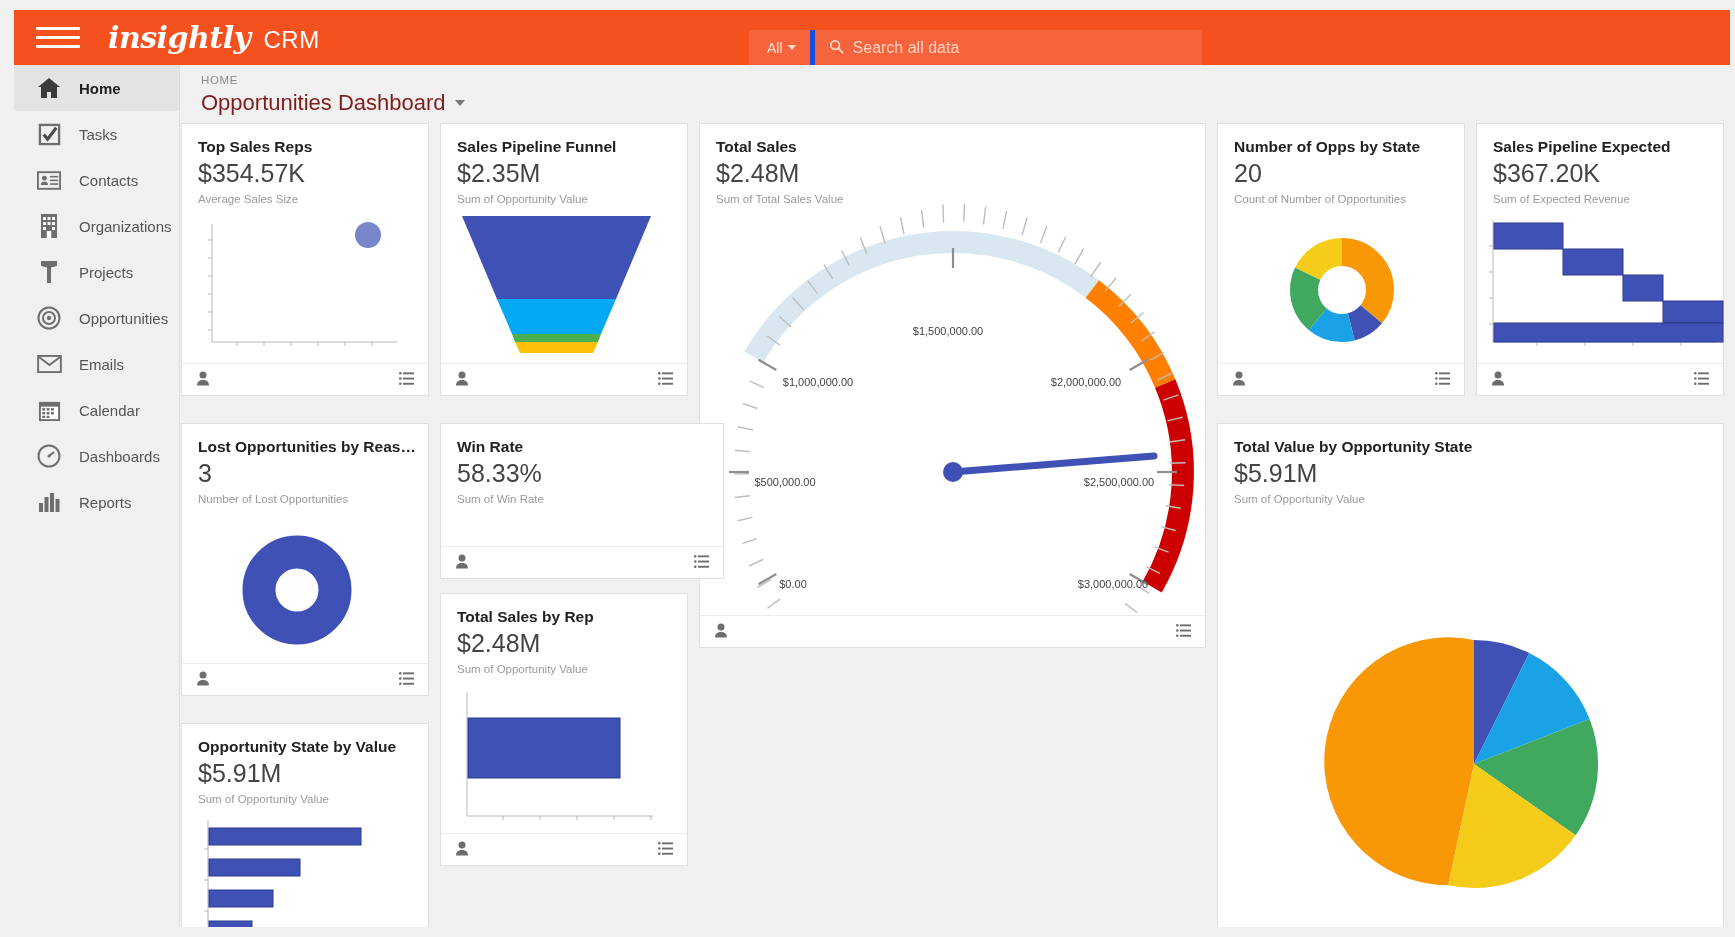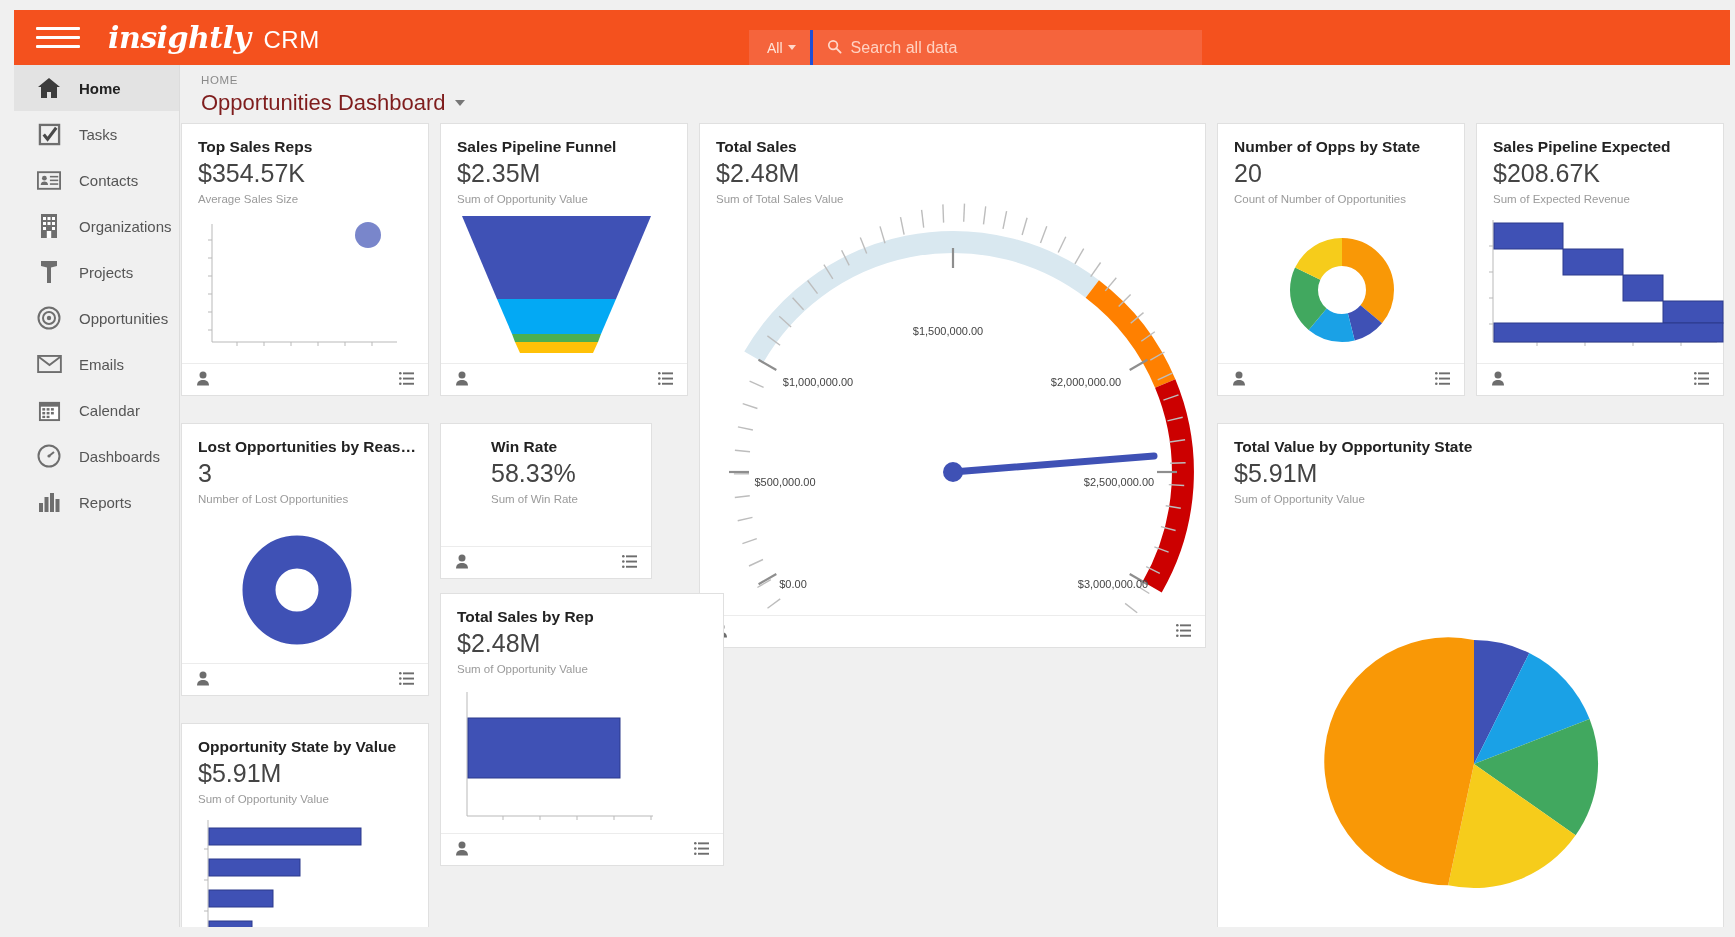--- a/index.html
+++ b/index.html
@@ -25,21 +25,21 @@
     font-family:"DejaVu Serif", serif; font-style:italic; font-weight:bold;
     font-size:30px; color:#fff; letter-spacing:-0.5px;
   }
   .brand-app { font-size:24px; color:#fff; letter-spacing:0.5px; }
   .searchwrap {
     position:absolute; left:735px; top:20px; width:453px; height:35px;
     background:#f5643c; display:flex; align-items:center;
   }
   .search-scope {
     display:flex; align-items:center; gap:5px; color:#ffe3d7; font-size:14px;
-    padding:0 14px 0 18px; height:100%; border-right:3px solid #1d4ed8; cursor:pointer;
+    padding:0 14px 0 18px; height:100%; border-right:5px solid #1d4ed8; cursor:pointer;
   }
   .caret-d { width:0;height:0;border-left:4px solid transparent;border-right:4px solid transparent;
     border-top:5px solid #ffd9cb; }
   .search-icon { margin:0 9px 0 14px; color:#ffd9cb; font-size:15px; }
   .search-input {
     flex:1; background:transparent; border:0; outline:none; height:100%;
     color:#fff; font-size:16px; font-family:"Liberation Sans", sans-serif;
   }
   .search-input::placeholder { color:#ffd2c2; opacity:1; }
 
@@ -471,21 +471,21 @@
                 <rect x="4" y="10.8" width="11" height="1.9"></rect>
               </g>
             </svg>
         </span>
       </div>
     </div>
 
     <div class="card" style="left:1295px; top:58px; width:248px; height:273px;">
       <div class="card-head">
         <div class="card-title">Sales Pipeline Expected</div>
-        <div class="card-value">$208.67K</div>
+        <div class="card-value">$367.20K</div>
         <div class="card-sub">Sum of Expected Revenue</div>
       </div>
       <div class="chartarea" style="top:92px;">
         <svg width="248" height="142" viewBox="0 0 248 142">
           <line class="axis" x1="16" y1="4" x2="16" y2="126"></line>
           <line class="axis" x1="16" y1="126" x2="240" y2="126"></line>
           <g class="tick">
             <line x1="12" y1="30" x2="16" y2="30"></line>
               <line x1="12" y1="56" x2="16" y2="56"></line>
             <line x1="12" y1="82" x2="16" y2="82"></line>
@@ -552,21 +552,21 @@
                 <circle cx="1.3" cy="6.5" r="1.3"></circle>
                 <rect x="4" y="5.6" width="11" height="1.9"></rect>
                 <circle cx="1.3" cy="11.7" r="1.3"></circle>
                 <rect x="4" y="10.8" width="11" height="1.9"></rect>
               </g>
             </svg>
         </span>
       </div>
     </div>
 
-    <div class="card" style="left:259px; top:358px; width:212px; height:156px;padding-left:34px;">
+    <div class="card" style="left:259px; top:358px; width:284px; height:156px;">
       <div class="card-head">
         <div class="card-title">Win Rate</div>
         <div class="card-value">58.33%</div>
         <div class="card-sub">Sum of Win Rate</div>
       </div>
       <div class="card-foot">
         <span class="foot-ico">
           <svg width="14" height="15" viewBox="0 0 14 15">
               <circle cx="7" cy="4" r="3.5" fill="#6d6d6d"></circle>
               <path d="M1 14.5c0-3.6 2.7-5.4 6-5.4s6 1.8 6 5.4z" fill="#6d6d6d"></path>
@@ -580,21 +580,21 @@
                 <circle cx="1.3" cy="6.5" r="1.3"></circle>
                 <rect x="4" y="5.6" width="11" height="1.9"></rect>
                 <circle cx="1.3" cy="11.7" r="1.3"></circle>
                 <rect x="4" y="10.8" width="11" height="1.9"></rect>
               </g>
             </svg>
         </span>
       </div>
     </div>
 
-    <div class="card" style="left:259px; top:528px; width:284px; height:273px;">
+    <div class="card" style="left:259px; top:528px; width:248px; height:273px;">
       <div class="card-head">
         <div class="card-title">Total Sales by Rep</div>
         <div class="card-value">$2.48M</div>
         <div class="card-sub">Sum of Opportunity Value</div>
       </div>
       <div class="chartarea" style="top:94px;">
         <svg width="248" height="140" viewBox="0 0 248 140">
           <line class="axis" x1="26" y1="4" x2="26" y2="128"></line>
           <line class="axis" x1="26" y1="128" x2="212" y2="128"></line>
           <g class="tick">

